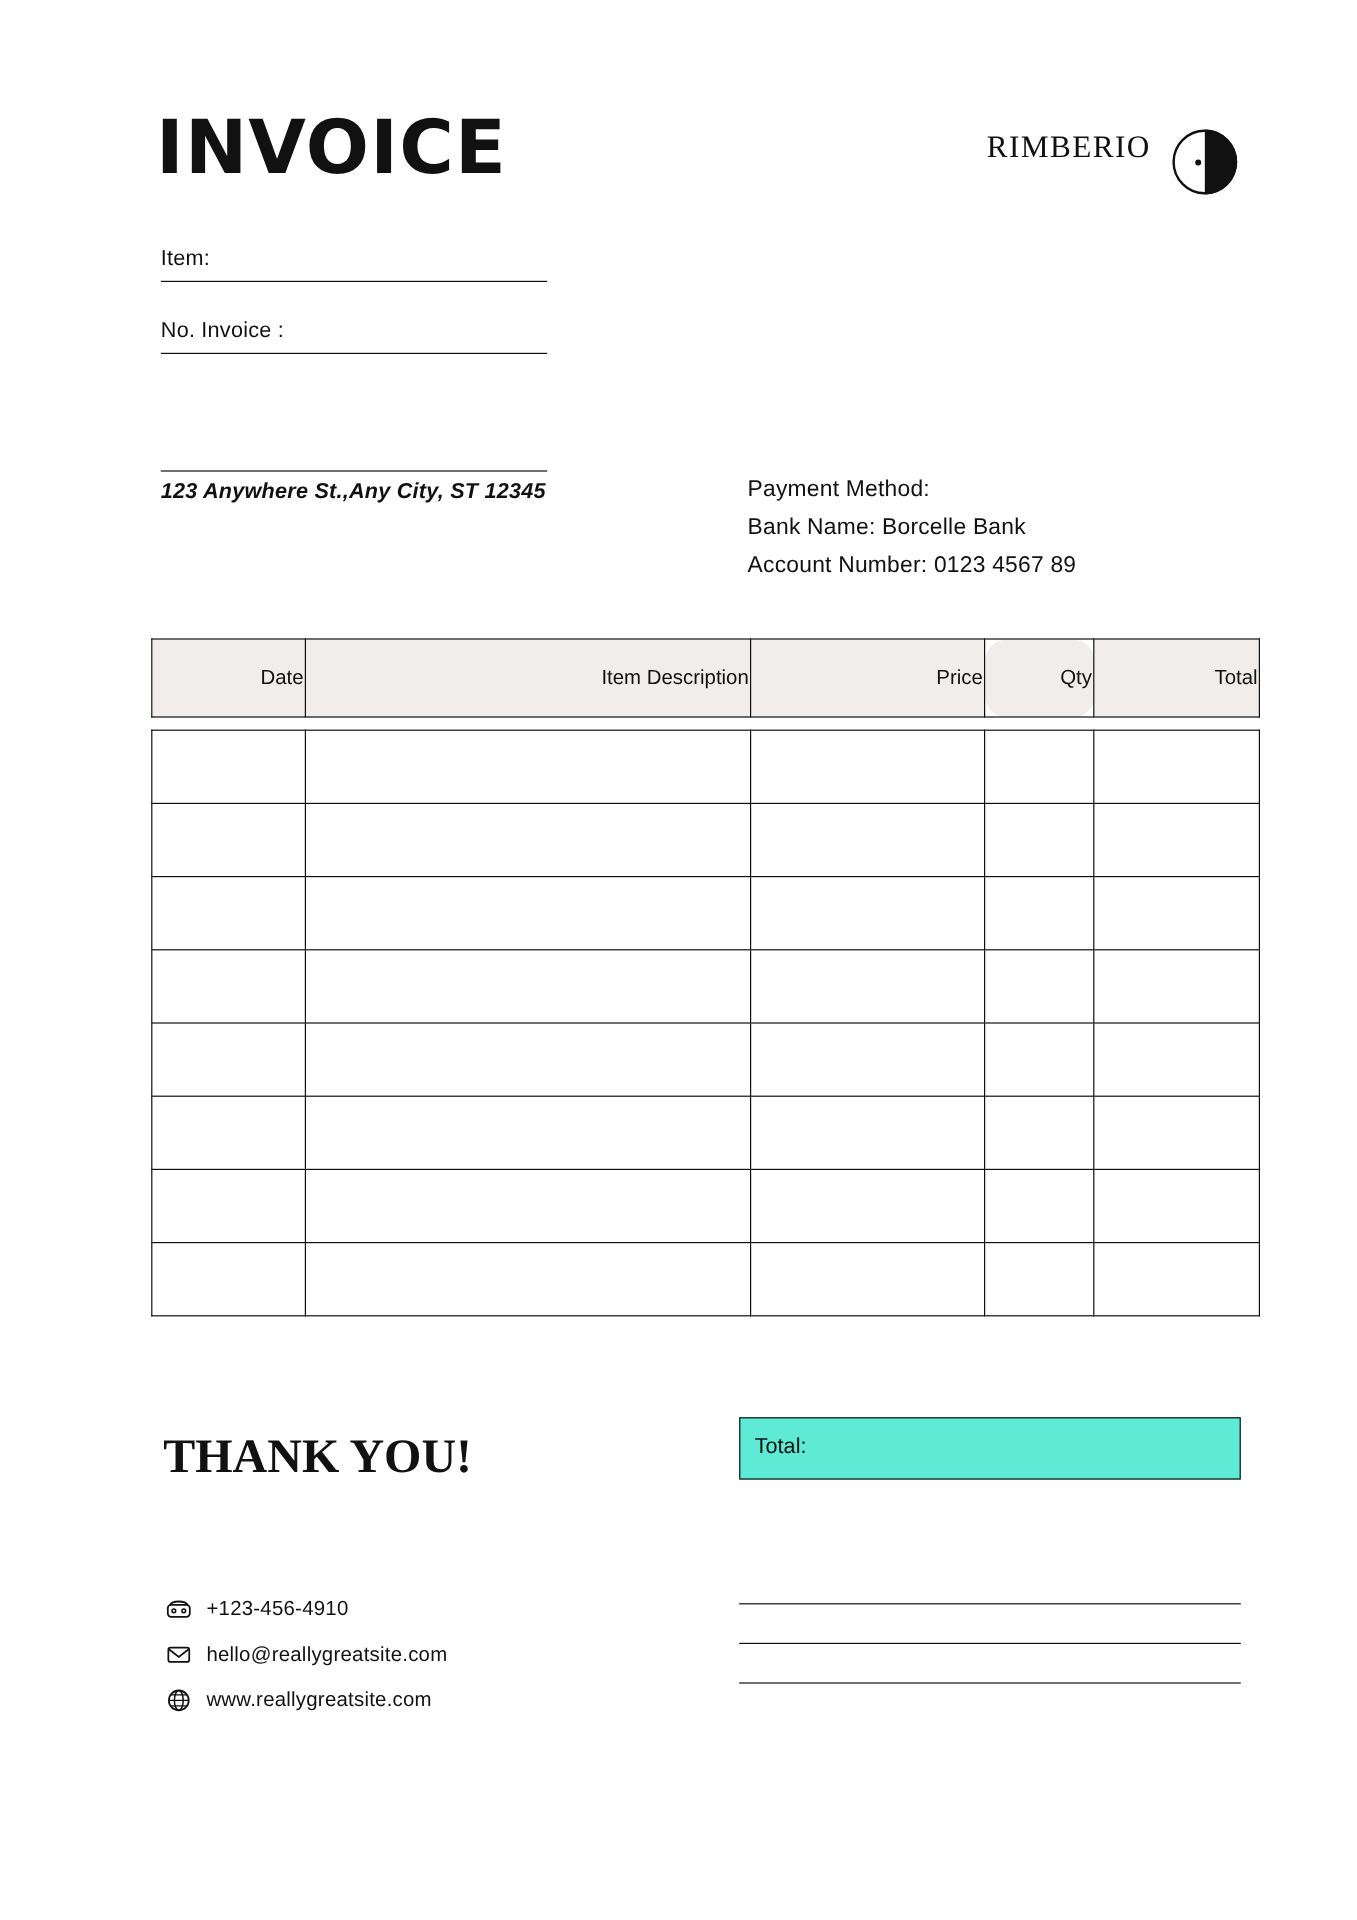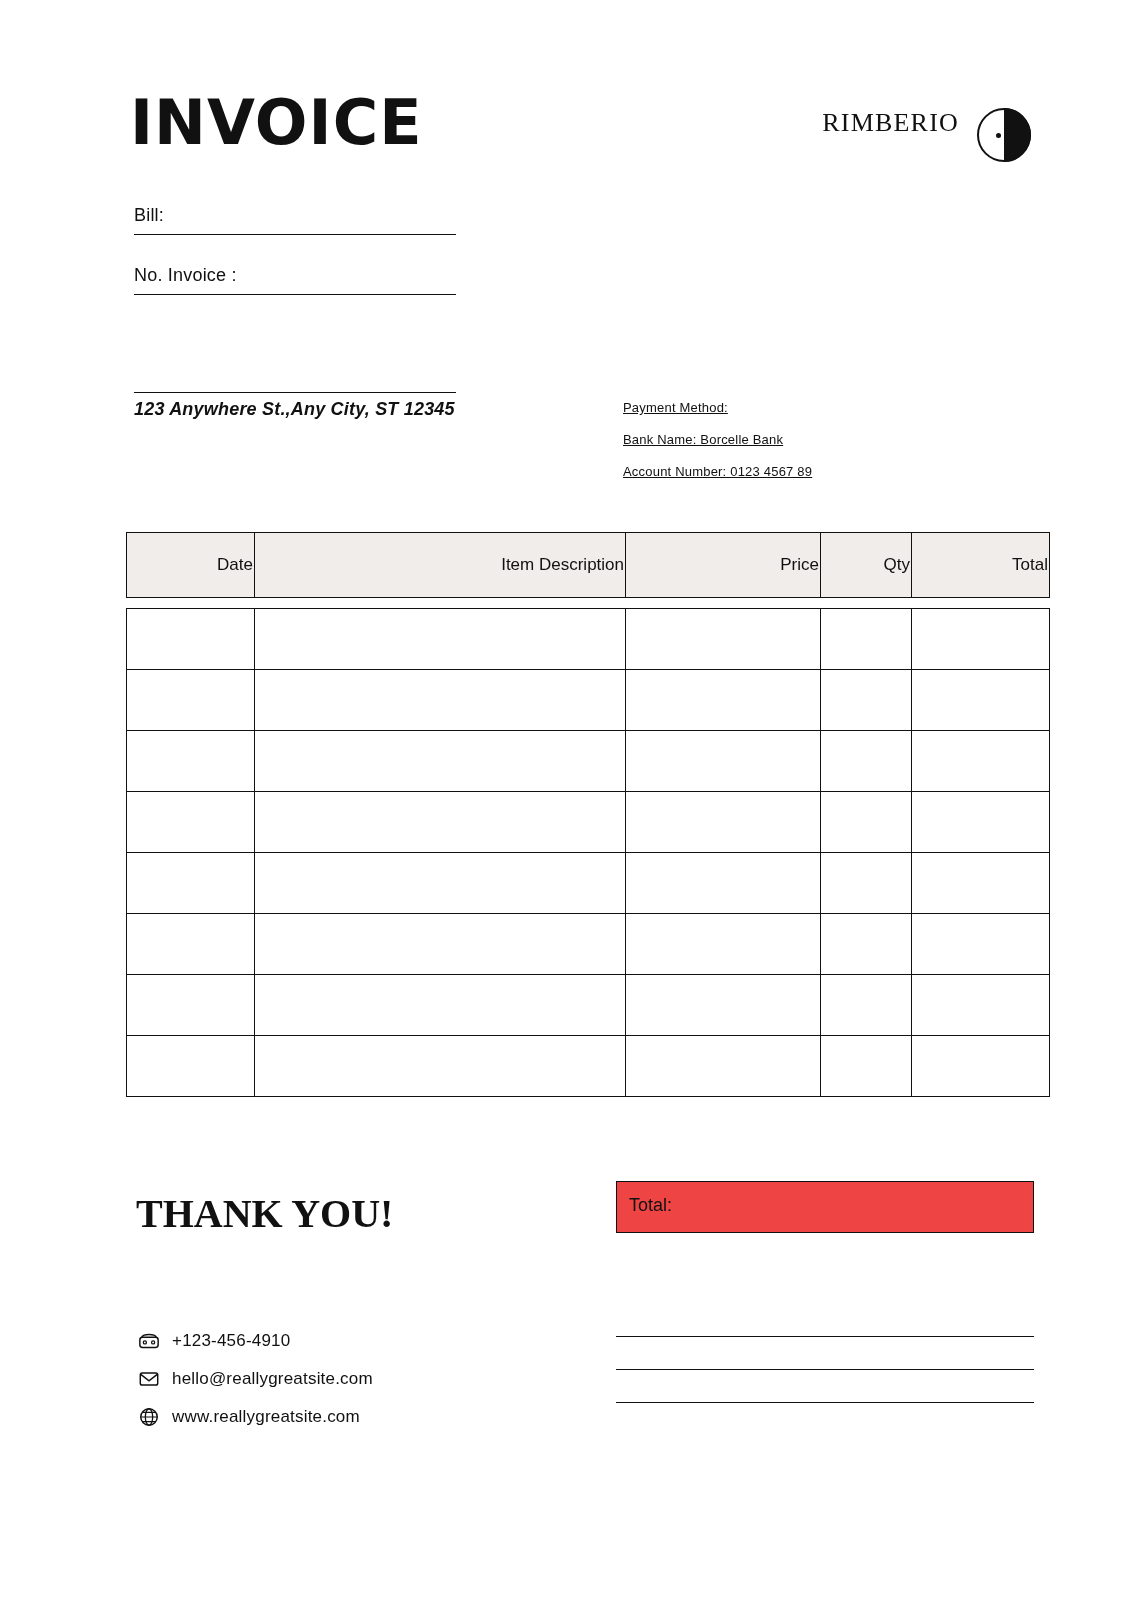--- a/index.html
+++ b/index.html
@@ -120,24 +120,23 @@
     margin-top: 6px;
   }
 
   .payment {
     position: absolute;
     left: 597px;
     top: 392px;
     width: 420px;
   }
   .payment-line {
-    font-size: 13px;
+    font-size: 19px;
     line-height: 32px;
     letter-spacing: 0.2px;
-    text-decoration: underline;
   }
 
   
   .table {
     position: absolute;
     left: 100px;
     top: 532px;
     width: 908px;
     border-collapse: collapse;
     table-layout: fixed;
@@ -150,21 +149,21 @@
     text-align: right;
   }
   .table thead th {
     background: #f0edeb;
     height: 62px;
     font-size: 17px;
   }
   .col-date { width: 125px; }
   .col-desc { width: 368px; }
   .col-price { width: 192px; }
-  .col-qty { width: 88px; }
+  .col-qty { width: 88px; border-radius: 18px; }
   .col-total { width: 135px; }
   .spacer-row td {
     border: none;
     height: 8px;
   }
 
   
   .thankyou {
     position: absolute;
     left: 110px;
@@ -173,21 +172,21 @@
     font-weight: 800;
     letter-spacing: 0px;
     font-family: Liberation Serif, serif;
   }
   .total-box {
     position: absolute;
     left: 590px;
     top: 1181px;
     width: 418px;
     height: 52px;
-    background: #ef4444;
+    background: #5eead4;
     border: 1.4px solid #111;
     box-sizing: border-box;
   }
   .total-box span {
     position: absolute;
     left: 12px;
     top: 13px;
     font-size: 18px;
   }
 
@@ -235,21 +234,21 @@
       <div class="brand-name">RIMBERIO</div>
       <div class="brand-mark">
         <div class="ring"></div>
         <div class="half"></div>
         <div class="dot"></div>
       </div>
     </div>
   </div>
 
   <div class="meta">
-    <div class="meta-label">Bill:</div>
+    <div class="meta-label">Item:</div>
     <div class="rule short"></div>
     <div class="meta-label">No. Invoice :</div>
     <div class="rule short"></div>
   </div>
 
   <div class="billto">
     <div class="rule short" style="margin-bottom:6px;"></div>
     <div class="bill-address">123 Anywhere St.,Any City, ST 12345</div>
   </div>
 

